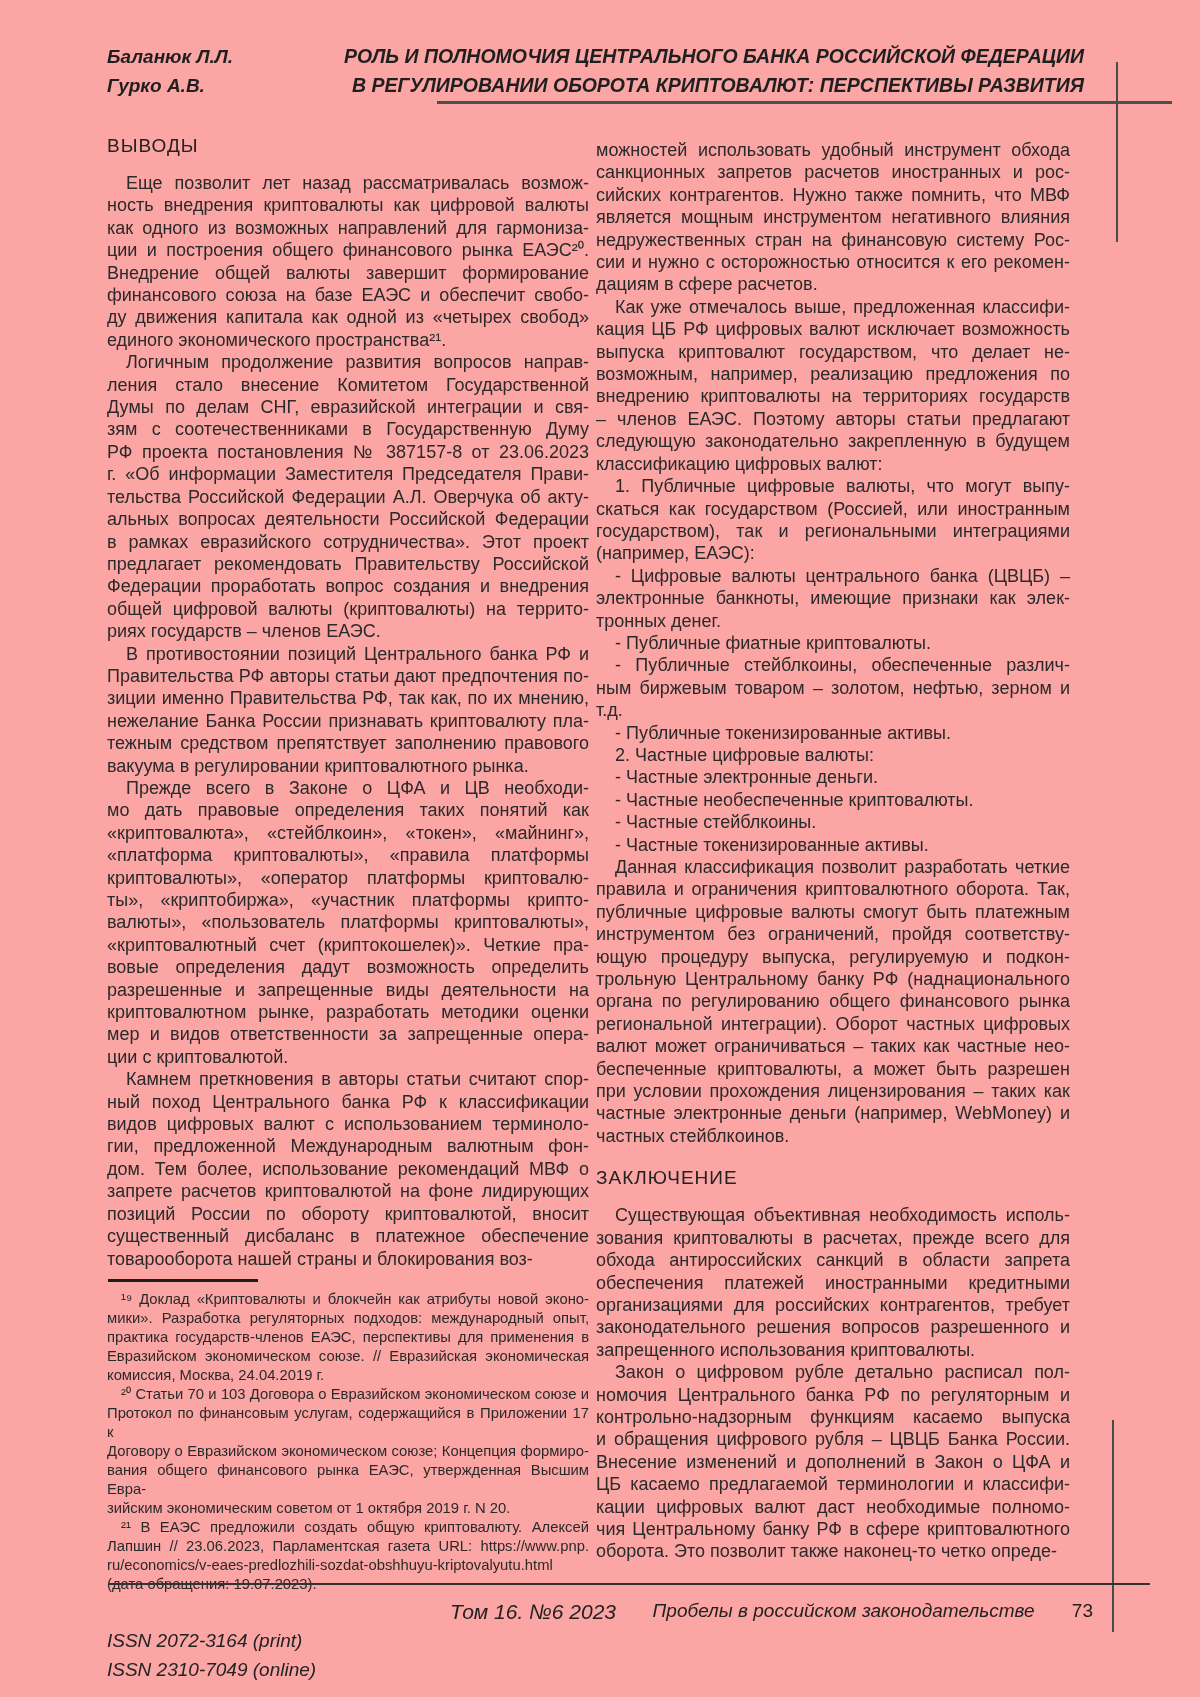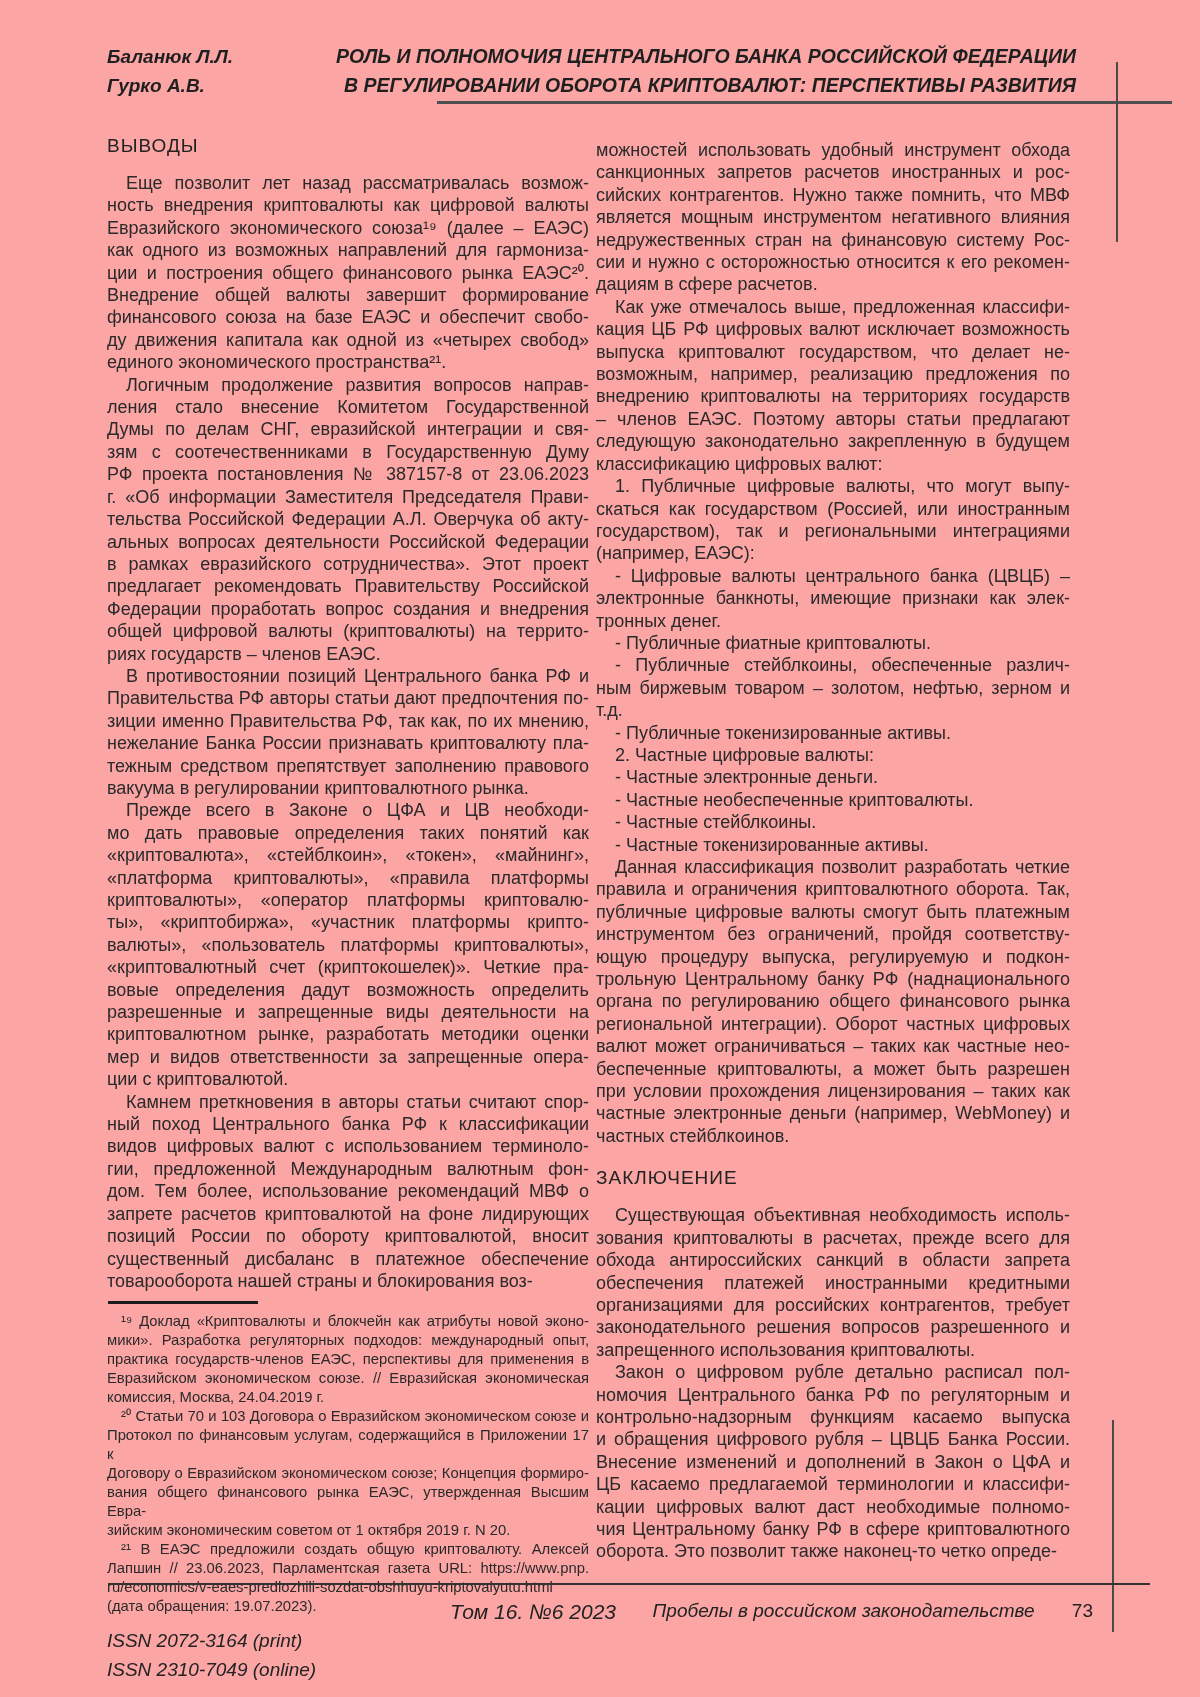--- a/index.html
+++ b/index.html
@@ -3,21 +3,21 @@
 <meta charset="utf-8">
 <style>
   html,body { margin:0; padding:0; background:#e8e8e8; }
   .page {
     position:relative; width:1200px; height:1697px; margin:0 auto;
     background:#fca5a5; overflow:hidden;
     font-family:"Liberation Sans", sans-serif; color:#2a2a2a;
   }
   
   .authors { position:absolute; left:107px; top:42px; font-size:19px; font-weight:bold; font-style:italic; line-height:29px; color:#1f1f1f; }
-  .article-title { position:absolute; right:124px; top:42px; text-align:right; font-size:19.5px; font-weight:bold; font-style:italic; line-height:29px; color:#1f1f1f; }
+  .article-title { position:absolute; right:116px; top:42px; text-align:right; font-size:19.5px; font-weight:bold; font-style:italic; line-height:29px; color:#1f1f1f; }
   .header-rule { position:absolute; left:437px; top:101px; width:735px; height:3px; background:#4f4f4f; }
   .vline { position:absolute; width:2px; background:#4a4a4a; }
   .vline.top { left:1116px; top:62px; height:180px; }
   .vline.bottom { left:1112px; top:1420px; height:212px; }
 
   
   .col { position:absolute; top:133px; font-size:18px; line-height:22.4px; }
   .col-left  { left:107px; width:482px; }
   .col-right { left:596px; width:474px; padding-top:6px; }
   h2.sec { font-size:19px; font-weight:400; letter-spacing:1px; line-height:26px; margin:0 0 13px 0; color:#222; }
@@ -58,21 +58,20 @@
   <div class="header-rule"></div>
   <div class="vline top"></div>
   <div class="vline bottom"></div>
 
   <section class="col col-left">
     <h2 class="sec">ВЫВОДЫ</h2>
     <div>
         <div class="para">
           <div class="tline first">Еще позволит лет назад рассматривалась возмож-</div>
           <div class="tline">ность внедрения криптовалюты как цифровой валюты</div>
-          <div class="tline">Евразийского экономического союза¹⁹ (далее – ЕАЭС)</div>
           <div class="tline">как одного из возможных направлений для гармониза-</div>
           <div class="tline">ции и построения общего финансового рынка ЕАЭС²⁰.</div>
           <div class="tline">Внедрение общей валюты завершит формирование</div>
           <div class="tline">финансового союза на базе ЕАЭС и обеспечит свобо-</div>
           <div class="tline">ду движения капитала как одной из «четырех свобод»</div>
           <div class="tline last">единого экономического пространства²¹.</div>
         </div>
         <div class="para">
           <div class="tline first">Логичным продолжение развития вопросов направ-</div>
           <div class="tline">ления стало внесение Комитетом Государственной</div>

